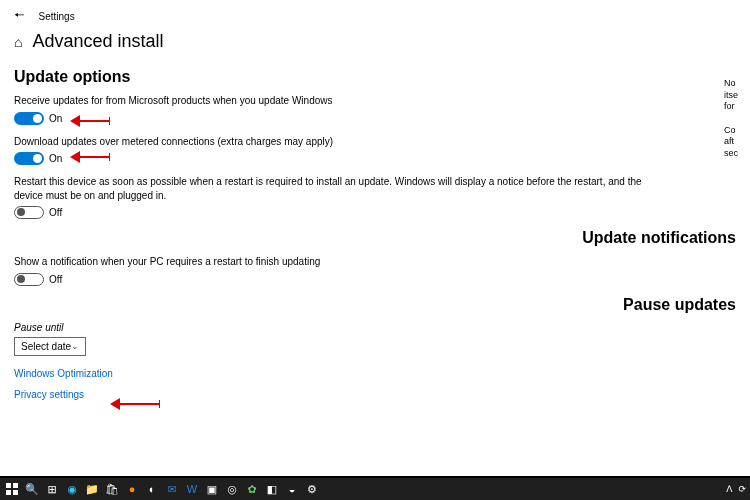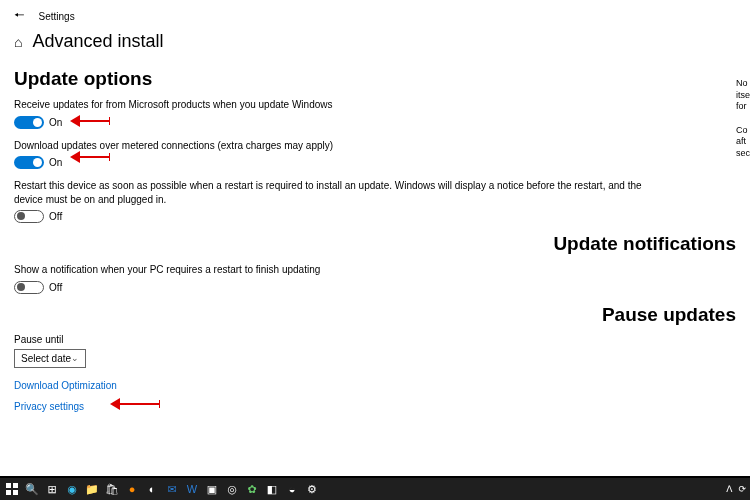--- a/index.html
+++ b/index.html
@@ -4,31 +4,31 @@
 <style>
   * { box-sizing: border-box; margin: 0; padding: 0; }
   html, body { width: 750px; height: 500px; font-family: "Segoe UI", sans-serif; background: #fff; color: #000; overflow: hidden; }
   .page { position: relative; width: 750px; height: 500px; }
   .topbar { display: flex; align-items: center; gap: 14px; padding: 6px 14px 0 14px; font-size: 10px; }
   .back-arrow { font-size: 12px; cursor: pointer; }
   .header { display: flex; align-items: center; gap: 10px; padding: 4px 14px 10px 14px; }
   .home-icon { font-size: 14px; }
   .title { font-size: 18px; font-weight: 400; }
   .content { padding: 0 14px; }
-  .section-h { font-size: 19px; font-weight: 600; margin: 6px 0 8px 0; }
+  .section-h { font-size: 16px; font-weight: 600; margin: 6px 0 8px 0; }
   .desc, .row-label { font-size: 10px; line-height: 1.35; color: #000; }
   .toggle-row { display: flex; align-items: center; gap: 5px; margin: 4px 0 10px 0; position: relative; }
   .toggle { width: 30px; height: 13px; border-radius: 8px; position: relative; cursor: pointer; }
   .toggle.on { background: #0078d4; }
   .toggle.on::after { content: ""; position: absolute; right: 2px; top: 2px; width: 9px; height: 9px; border-radius: 50%; background: #fff; }
   .toggle.off { background: #fff; border: 1px solid #555; }
   .toggle.off::after { content: ""; position: absolute; left: 2px; top: 1px; width: 8px; height: 8px; border-radius: 50%; background: #555; }
   .toggle-label { font-size: 10px; }
-  .right-col { position: absolute; right: 0; top: 78px; width: 14px; font-size: 9px; line-height: 1.3; overflow: hidden; white-space: pre-line;}
-  .pause-label { font-size: 10px; margin-top: 4px; }
+  .right-col { position: absolute; right: 12px; top: 78px; width: 14px; font-size: 9px; line-height: 1.3; overflow: hidden; white-space: pre-line;}
+  .pause-label { font-size: 10px; margin-top: 4px; font-style: italic; }
   .select { display: inline-flex; align-items: center; border: 1px solid #666; padding: 3px 6px; font-size: 10px; margin-top: 4px; cursor: pointer; }
   .chevron { font-size: 9px; color: #555; }
   .link { color: #0066cc; font-size: 10px; margin-top: 12px; cursor: pointer; }
   .link + .link { margin-top: 10px; }
   .arrow-annot { position: absolute; pointer-events: none; }
   .arrow-annot svg { display: block; }
   .taskbar { position: absolute; left: 0; right: 0; bottom: 0; height: 22px; background: #1f1f1f; display: flex; align-items: center; padding: 0 4px; gap: 4px; }
   .taskbar-divider { position: absolute; left:0; right:0; bottom:22px; height:2px; background:#000; }
   .tb-icon { width: 16px; height: 16px; display: flex; align-items: center; justify-content: center; font-size: 11px; color: #fff; }
   .tray { position: absolute; right: 4px; bottom: 0; height: 22px; display: flex; align-items: center; gap: 6px; font-size: 9px; color: #fff; }
@@ -79,21 +79,21 @@
     </div>
 
     
     <div class="section-h section-gap">Pause updates</div>
     <div class="pause-label">Pause until</div>
     <div class="select">
       <span>Select date</span>
       <span class="chevron">⌄</span>
     </div>
 
-    <div class="link">Download Optimization</div>
+    <div class="link">Windows Optimization</div>
     <div class="link">Privacy settings</div>
   </div>
 
   <div class="right-col">No
 itse
 for
 
 Co
 aft
 sec</div>

